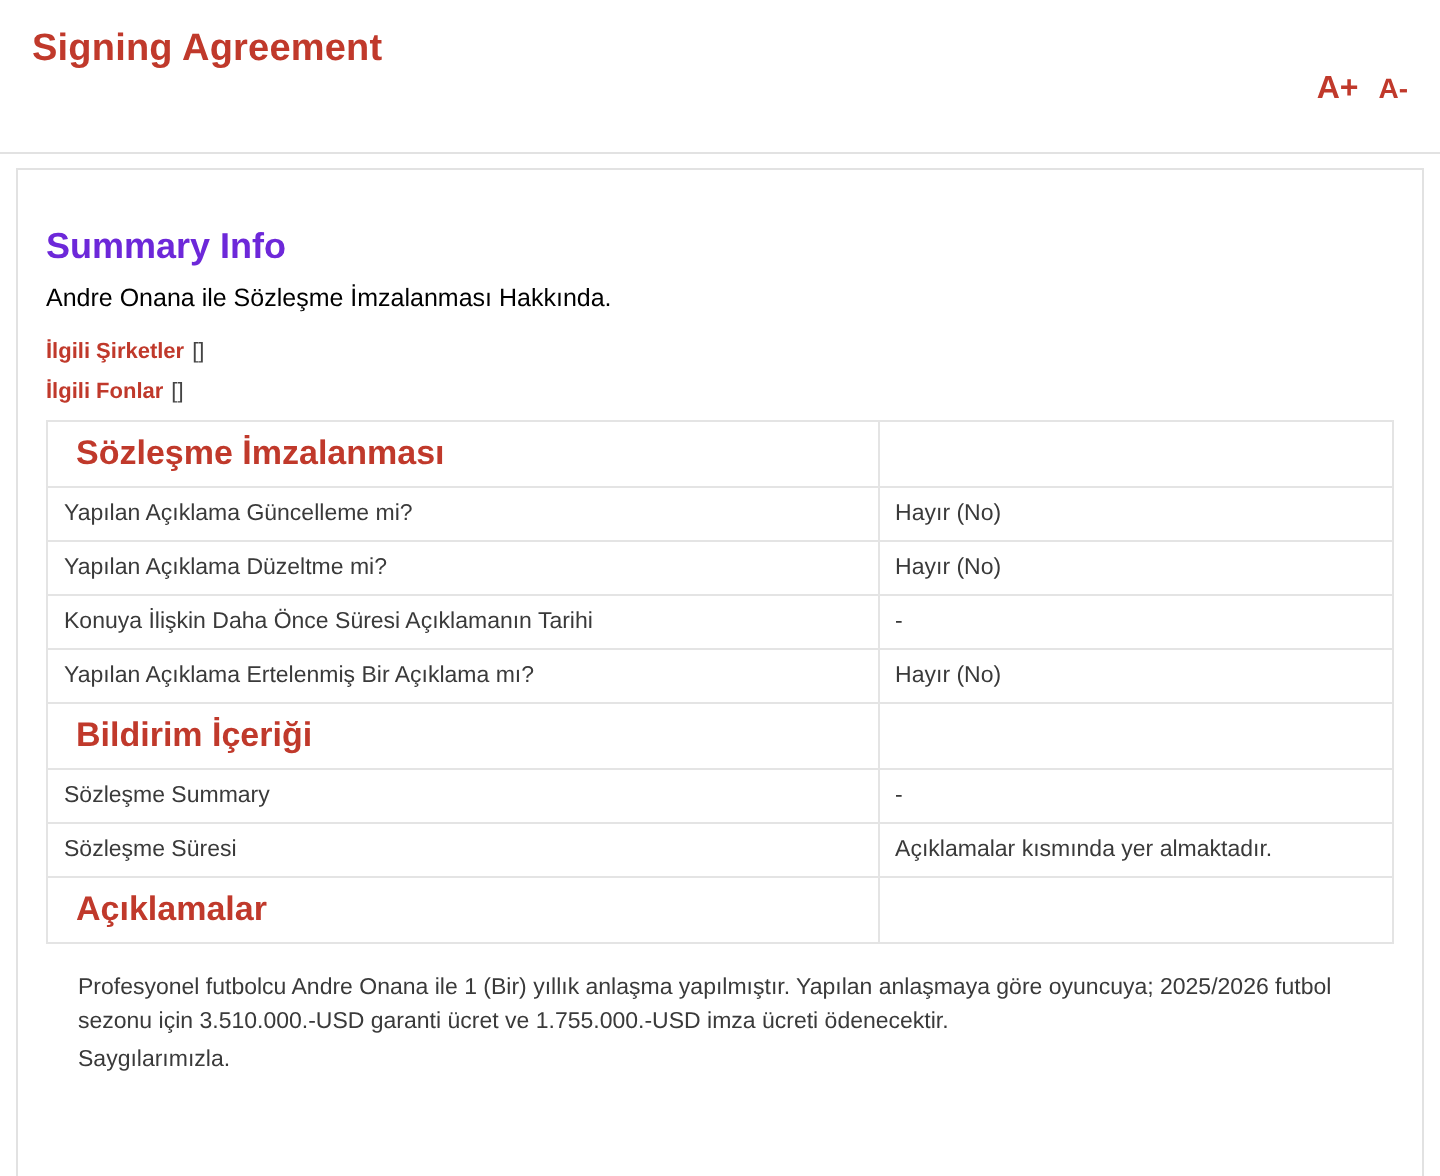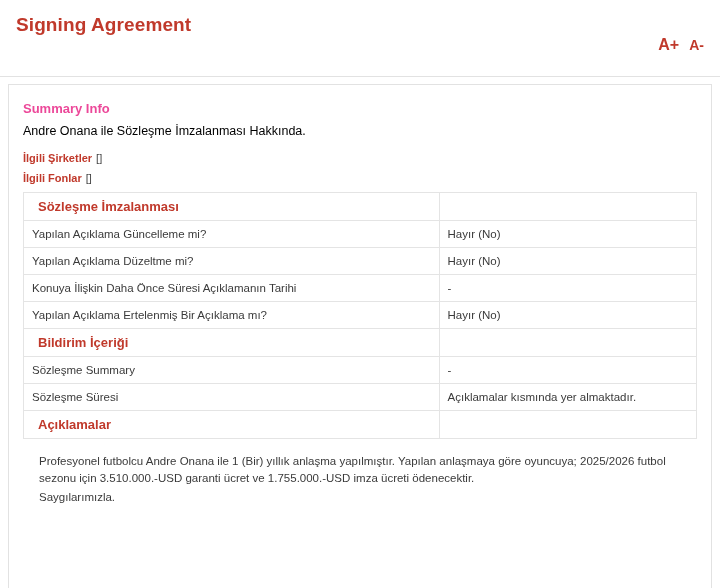--- a/index.html
+++ b/index.html
@@ -63,24 +63,24 @@
     right: 8px;
     bottom: 0;
     border: 1px solid #e2e2e2;
     border-bottom: none;
     background: #ffffff;
     box-sizing: border-box;
     padding: 16px 14px 0 14px;
     overflow: hidden;
   }
   .summary-title {
-    font-size: 13px;
-    font-weight: bold;
-    color: #ec4899;
-    margin: 0 0 8px 0;
+    font-size: 18px;
+    font-weight: bold;
+    color: #6d28d9;
+    margin: 12px 0 8px 0;
   }
   .summary-sub {
     font-size: 12.5px;
     color: #000000;
     margin: 0;
   }
   .meta-block {
     margin-top: 14px;
   }
   .meta-row {
@@ -112,21 +112,21 @@
     width: 62%;
     color: #3a3a3a;
   }
   td.value-col {
     width: 38%;
     color: #3a3a3a;
   }
   tr.section td {
     color: #c0392b;
     font-weight: bold;
-    font-size: 13px;
+    font-size: 17px;
   }
   tr.section td.label-col {
     padding-left: 14px;
   }
   td.indent1 {
     padding-left: 18px;
   }
   td.indent2 {
     padding-left: 32px;
   }

